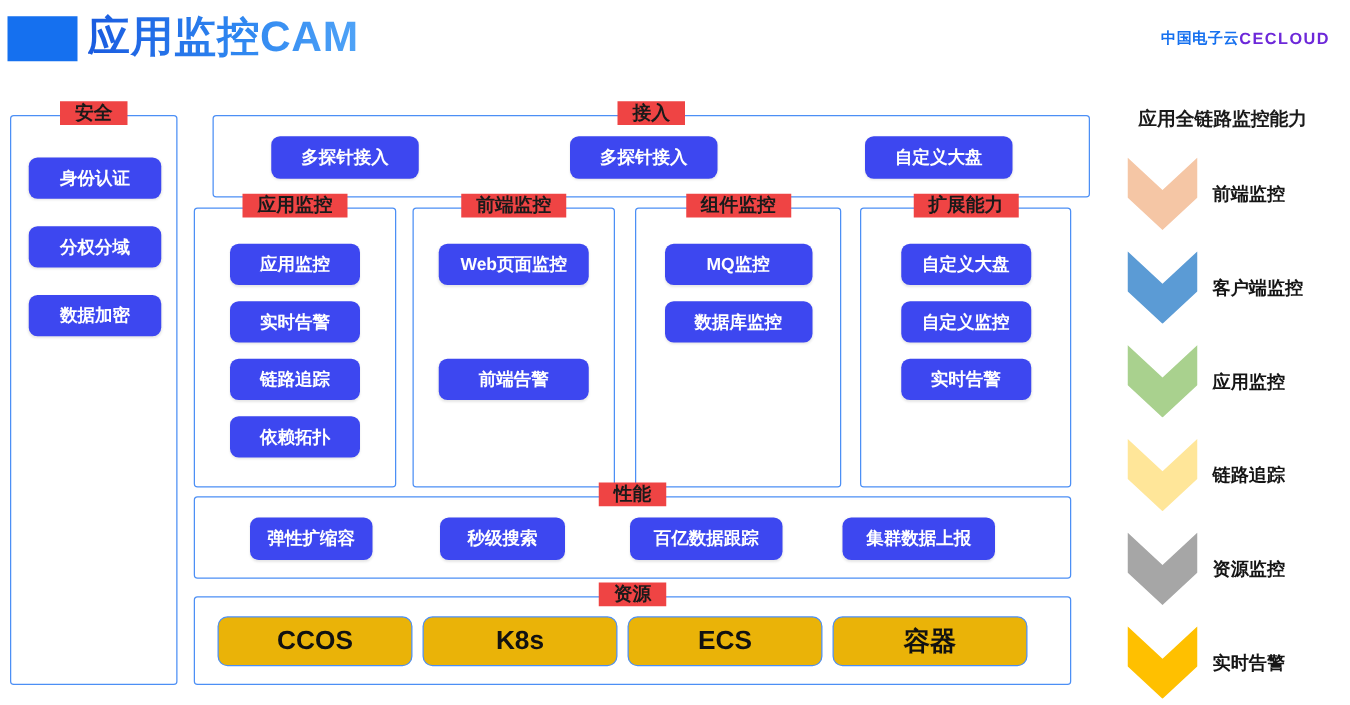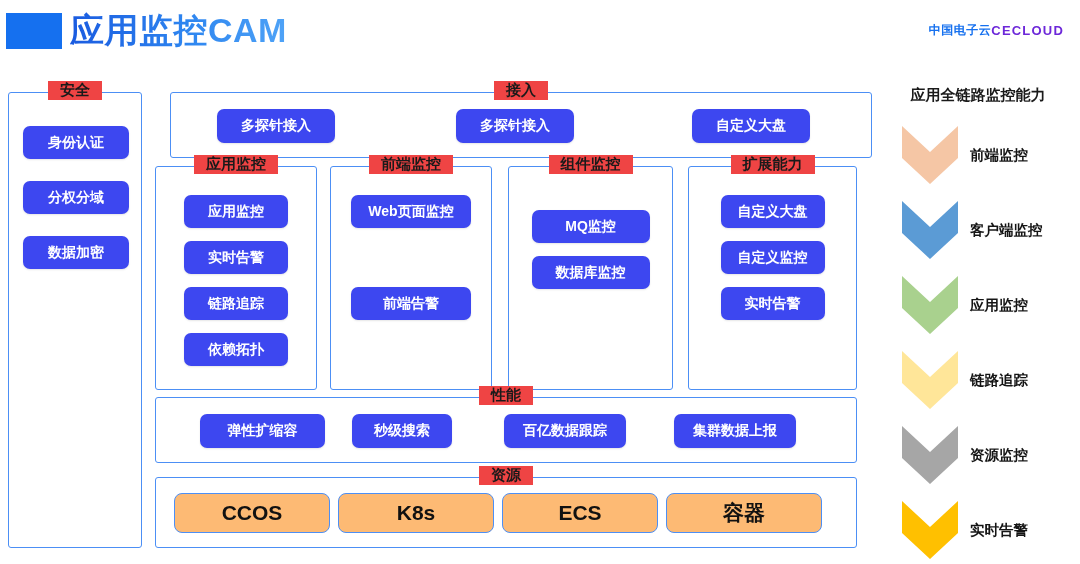--- a/index.html
+++ b/index.html
@@ -48,21 +48,21 @@
   .pill {
     background: #3D47F0;
     color: #ffffff;
     border-radius: 7px;
     font-size: 14px; font-weight: bold;
     display: flex; align-items: center; justify-content: center;
     white-space: nowrap;
     box-shadow: 0 1px 2px rgba(0,0,0,0.10);
   }
   .pill-outline {
-    background: #fdba74;
+    background: #eab308;
     border: 1.6px solid #4C8FF5;
     color: #111111;
     border-radius: 8px;
     font-size: 21px; font-weight: bold;
     display: flex; align-items: center; justify-content: center;
     white-space: nowrap;
   }
 
   
   #security-panel { left: 8px; top: 92px; width: 134px; height: 456px; }
@@ -74,21 +74,21 @@
 
   
   .col-panel { top: 166px; height: 224px; }
   .col-panel .pill { position: absolute; left: 50%; transform: translateX(-50%); height: 33px; }
   #col-app      { left: 155px;  width: 162px; }
   #col-front    { left: 330px;  width: 162px; }
   #col-comp     { left: 508px;  width: 165px; }
   #col-ext      { left: 688px;  width: 169px; }
   #col-app   .pill { width: 104px; }
   #col-front .pill { width: 120px; }
-  #col-comp  .pill { width: 118px; margin-top: 15px; }
+  #col-comp  .pill { width: 118px; }
   #col-ext   .pill { width: 104px; }
 
   
   #perf-panel { left: 155px; top: 397px; width: 702px; height: 66px; }
   #perf-panel .pill { position: absolute; top: 16px; height: 34px; }
 
   
   #res-panel { left: 155px; top: 477px; width: 702px; height: 71px; }
   #res-panel .pill-outline { position: absolute; top: 15px; height: 40px; }
 
@@ -159,21 +159,21 @@
 
   <div class="panel col-panel" id="col-ext">
     <div class="panel-title">扩展能力</div>
     <div class="pill" style="top:28px">自定义大盘</div>
     <div class="pill" style="top:74px">自定义监控</div>
     <div class="pill" style="top:120px">实时告警</div>
   </div>
 
   <div class="panel" id="perf-panel">
     <div class="panel-title">性能</div>
-    <div class="pill" style="left:44px;  width:125px">弹性扩缩容</div>
+    <div class="pill" style="left:44px;  width:98px">弹性扩缩容</div>
     <div class="pill" style="left:196px; width:100px">秒级搜索</div>
     <div class="pill" style="left:348px; width:122px">百亿数据跟踪</div>
     <div class="pill" style="left:518px; width:122px">集群数据上报</div>
   </div>
 
   <div class="panel" id="res-panel">
     <div class="panel-title">资源</div>
     <div class="pill-outline" style="left:18px;  width:156px">CCOS</div>
     <div class="pill-outline" style="left:182px; width:156px">K8s</div>
     <div class="pill-outline" style="left:346px; width:156px">ECS</div>

